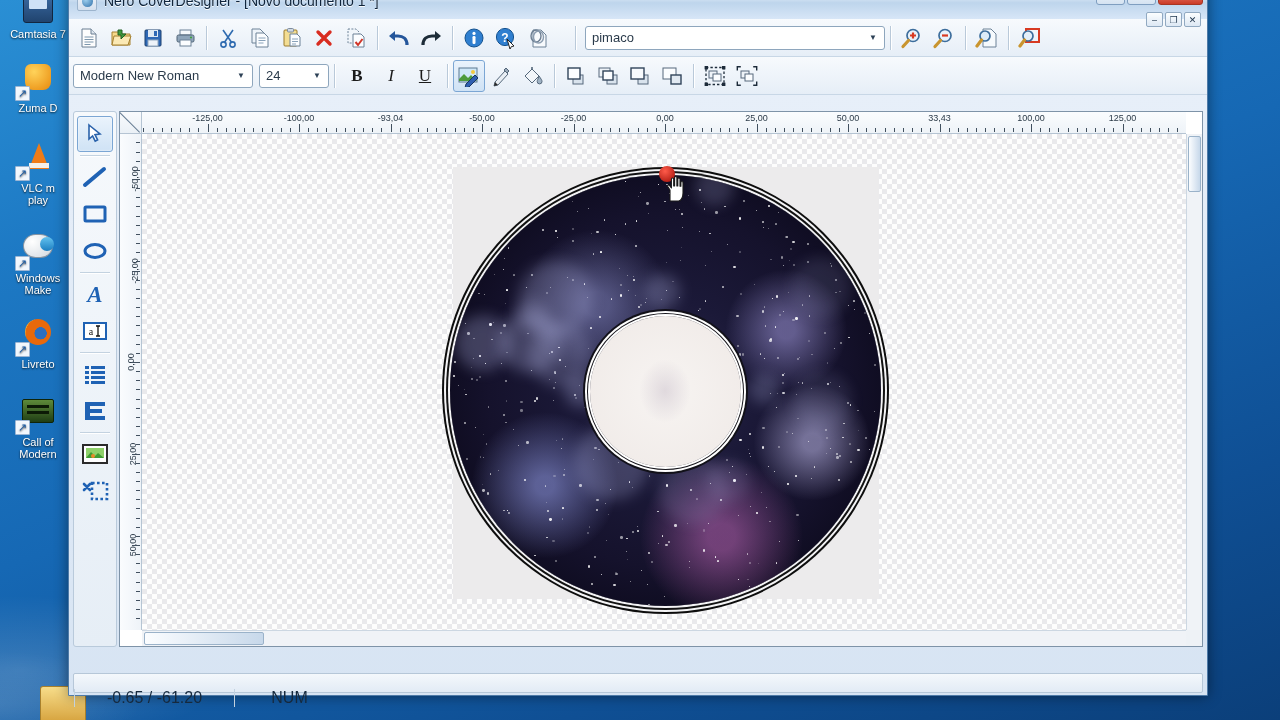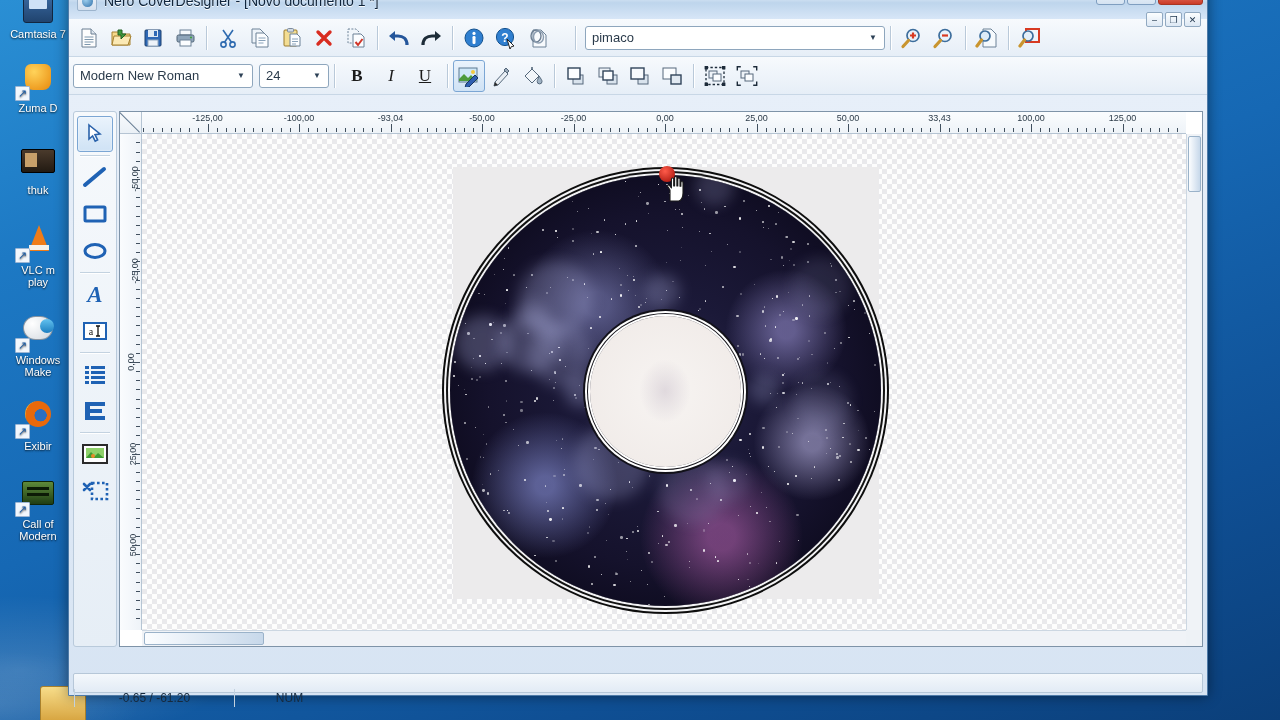--- a/index.html
+++ b/index.html
@@ -171,21 +171,21 @@
     background:linear-gradient(#f7fafd,#dfe9f3);border:1px solid #a8bccf;border-bottom:none;border-radius:3px 3px 0 0;margin-right:2px;}
   .ptab.active{height:26px;background:linear-gradient(#ffffff,#f2f7fc);font-weight:normal;border-color:#8ba5bd;}
   .tab-ico-book{width:16px;height:14px;background:linear-gradient(90deg,#4a7fc1 0 34%,#f3edc0 34% 100%);border:1px solid #37557a;}
   .tab-ico-disc{width:15px;height:15px;border-radius:50%;border:2px solid #2472b8;background:radial-gradient(circle at 50% 50%,#2472b8 0 22%,#fff 24%);}
   #tabs-bg{position:absolute;left:50px;right:4px;bottom:22px;height:23px;background:#dde7f1;border-top:1px solid #b5c7d8;z-index:-1;}
 
   
   #status-bar{position:absolute;left:4px;right:4px;bottom:2px;height:20px;display:flex;align-items:center;
     background:linear-gradient(#f4f8fc,#e2ebf5);border:1px solid #b6c7d8;border-radius:2px;}
   #status-help{flex:1;padding-left:6px;font-size:12px;color:#16293d;}
-  .status-cell{border-left:1px solid #c2d1df;height:100%;display:flex;align-items:center;justify-content:center;font-size:12px;color:#16293d;margin-top:29px;}
+  .status-cell{border-left:1px solid #c2d1df;height:100%;display:flex;align-items:center;justify-content:center;font-size:16px;color:#16293d;margin-top:29px;}
   #status-coords{width:160px;}
   #status-num{width:110px;}
 </style>
 </head>
 <body>
 
 <div id="desktop-swoosh"></div>
 
 <div id="desktop-icons">
   <div class="dicon" style="margin-top:-12px">
@@ -193,26 +193,20 @@
         <span class="ic-camtasia"></span>
       </div>
     <span class="lbl">Camtasia 7</span>
   </div>
   <div class="dicon" style="margin-top:22px">
     <div class="glyph">
         <span class="ic-zuma"></span>
         <span class="shortcut-arrow">↗</span>
       </div>
     <span class="lbl">Zuma D</span>
-  </div>
-  <div class="dicon" style="margin-top:30px">
-    <div class="glyph">
-        <span class="ic-thuk"></span>
-      </div>
-    <span class="lbl">thuk</span>
   </div>
   <div class="dicon" style="margin-top:28px">
     <div class="glyph">
         <span class="ic-vlc"></span>
         <span class="shortcut-arrow">↗</span>
       </div>
     <span class="lbl" style="white-space:pre-line">VLC m
 play</span>
   </div>
   <div class="dicon" style="margin-top:26px">
@@ -221,21 +215,21 @@
         <span class="shortcut-arrow">↗</span>
       </div>
     <span class="lbl" style="white-space:pre-line">Windows
 Make</span>
   </div>
   <div class="dicon" style="margin-top:22px">
     <div class="glyph">
         <span class="ic-moz"></span>
         <span class="shortcut-arrow">↗</span>
       </div>
-    <span class="lbl">Exibir</span>
+    <span class="lbl">Livreto</span>
   </div>
   <div class="dicon" style="margin-top:26px">
     <div class="glyph">
         <span class="ic-cod"></span>
         <span class="shortcut-arrow">↗</span>
       </div>
     <span class="lbl" style="white-space:pre-line">Call of
 Modern</span>
   </div>
 </div>

